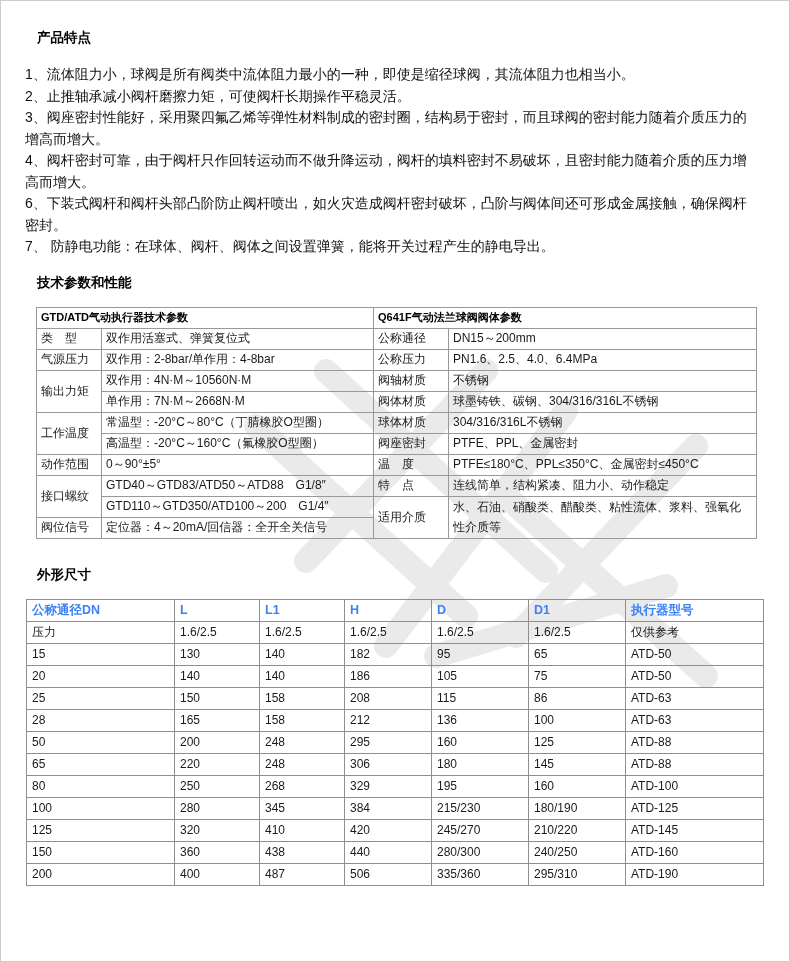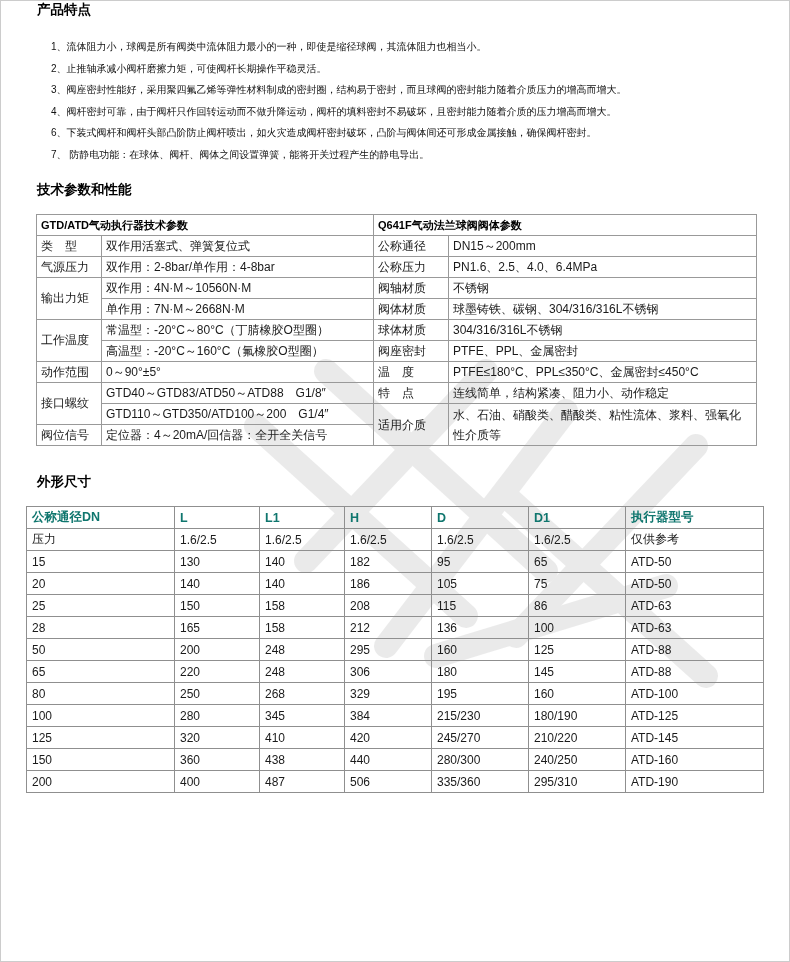--- a/index.html
+++ b/index.html
@@ -15,26 +15,26 @@
   }
   .watermark{
     position:absolute;left:235px;top:355px;width:500px;height:360px;
     z-index:0;pointer-events:none;
   }
   .content{position:relative;z-index:1;}
   .section-title{
     font-size:13.5px;font-weight:bold;color:#000;
     margin:0 0 0 36px;padding:0;
   }
-  .t-features{}
+  .t-features{padding-top:28px;}
   .t-tech{margin-top:16px !important;}
   .t-dims{margin-top:27px !important;}
   .features{
-    margin:17px 36px 0 50px;
-    font-size:10px;line-height:21.5px;color:#111;
+    margin:17px 36px 0 24px;
+    font-size:14px;line-height:21.5px;color:#111;
   }
   .features p{margin:0;padding:0;}
   
   .tech-wrap{display:flex;margin:15px 0 0 35px;}
   table{border-collapse:collapse;table-layout:fixed;}
   .tech{font-size:12px;}
   .tech td{
     border:1px solid #999;
     height:20px;padding:0 4px;
     overflow:hidden;white-space:nowrap;
@@ -44,21 +44,21 @@
   .tech td.tall{height:41px;white-space:normal;line-height:20px;}
   .tech-right{margin-left:-1px;}
   
   .dims{font-size:12px;margin:15px 0 0 25px;}
   .dims td{
     border:1px solid #8f8f8f;
     height:21px;padding:0 5px;
     white-space:nowrap;overflow:hidden;
     vertical-align:middle;color:#1a1a1a;
   }
-  .dims tr.head td{font-weight:bold;font-size:12.5px;color:#0f766e;}
+  .dims tr.head td{font-weight:bold;font-size:12.5px;color:#3b82f6;}
 </style>
 </head>
 <body>
 
 <div class="page">
 
   <svg class="watermark" viewBox="0 0 500 360" xmlns="http://www.w3.org/2000/svg">
     <g stroke="#9b9b9b" stroke-width="24" stroke-linecap="round" opacity="0.20" fill="none">
       <line x1="20" y1="70" x2="230" y2="260"></line>
       <line x1="90" y1="15" x2="310" y2="215"></line>

